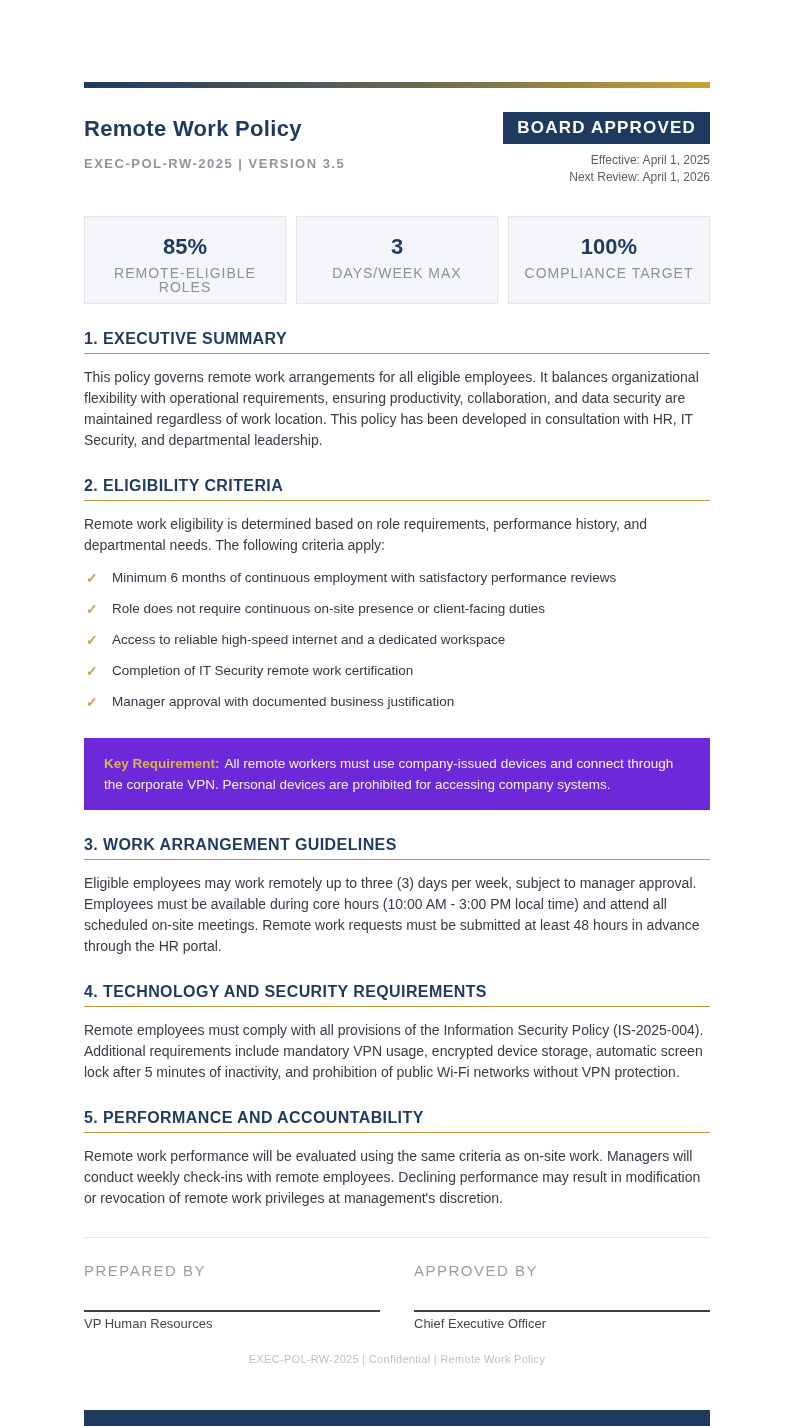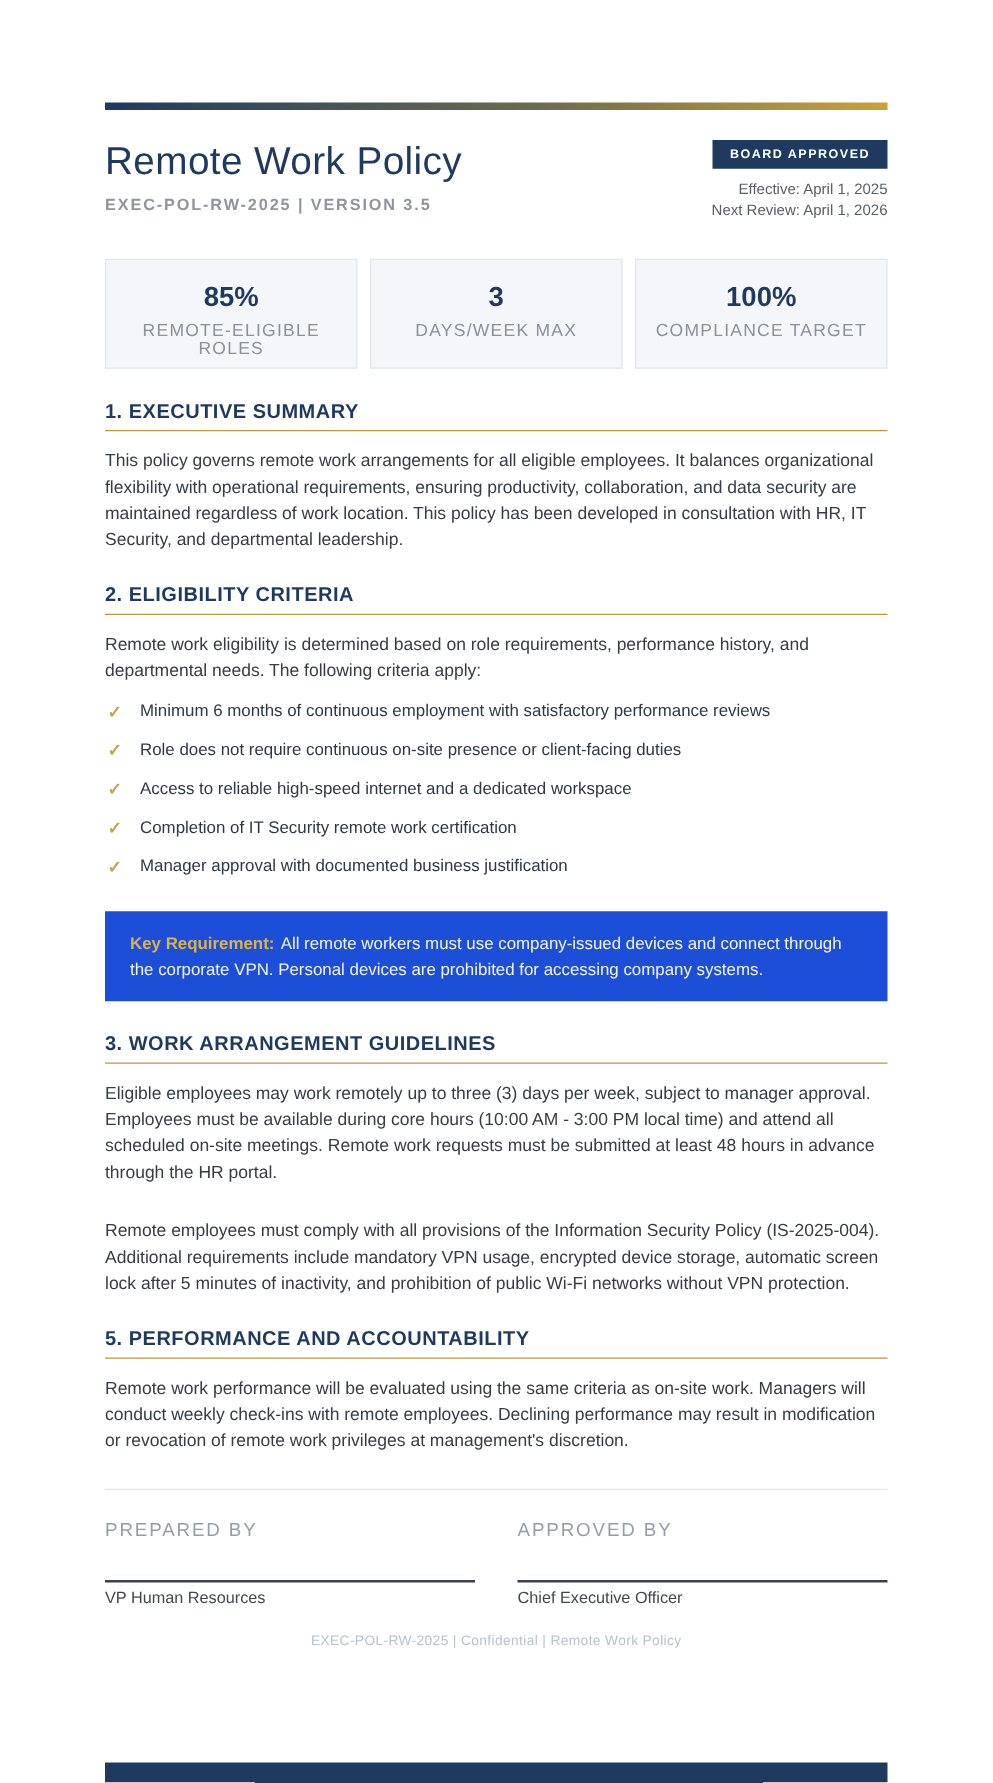--- a/index.html
+++ b/index.html
@@ -5,44 +5,44 @@
   * { margin:0; padding:0; box-sizing:border-box; }
   html,body { background:#ffffff; }
   body { width:794px; height:1426px; font-family:"Liberation Sans", sans-serif; position:relative; overflow:hidden; }
   .page { position:relative; width:794px; height:1426px; padding:82px 84px 0 84px; }
 
   .accent-bar-top { height:6px; width:100%;
     background:linear-gradient(90deg,#1e3a5f 0%, #6b6b50 55%, #c9a236 100%); }
   .accent-bar-bottom { position:absolute; left:84px; right:84px; bottom:0; height:16px; background:#1e3a5f; }
 
   .header { margin-top:24px; display:flex; justify-content:space-between; align-items:flex-start; }
-  .page-title { color:#1e3a5f; font-size:31px; font-weight:normal; letter-spacing:0.3px; line-height:34px; }
+  .page-title { color:#1e3a5f; font-size:22px; font-weight:bold; letter-spacing:0.3px; line-height:34px; }
   .doc-meta { margin-top:10px; color:#8f959d; font-size:13px; letter-spacing:1.5px; font-weight:bold; }
   .header-right { text-align:right; }
-  .badge { display:inline-block; background:#1e3a5f; color:#ffffff; font-size:10px; font-weight:bold;
+  .badge { display:inline-block; background:#1e3a5f; color:#ffffff; font-size:17px; font-weight:bold;
     letter-spacing:1.2px; padding:6px 14px; }
   .date-line { color:#575d66; font-size:12px; line-height:17px; }
   .date-line.first { margin-top:8px; }
 
   .stats-row { margin-top:30px; display:flex; gap:10px; }
   .stat-card { flex:1; background:#f4f6f9; border:1px solid #e1e6ec; height:88px; text-align:center; padding-top:17px; }
   .stat-value { color:#1e3a5f; font-size:22px; font-weight:bold; }
   .stat-label { margin-top:6px; color:#8b919a; font-size:14px; letter-spacing:1px; line-height:14px; padding:0 14px; }
 
   .section { margin-top:26px; }
   .sec-heading { color:#1e3a5f; font-size:16px; font-weight:bold; letter-spacing:0.4px; line-height:17px;
     padding-bottom:6px; border-bottom:1px solid #c0983c; }
   .sec-body { margin-top:13px; color:#363b45; font-size:14px; line-height:21px; }
 
   .checklist { list-style:none; margin-top:12px; }
   .checklist li { display:flex; align-items:flex-start; margin-bottom:11px; line-height:20px; }
   .check-glyph { color:#c6a34c; font-size:14px; font-weight:bold; width:28px; flex:0 0 28px; padding-left:2px; }
   .check-text { color:#2f3744; font-size:13.5px; }
 
-  .callout { margin-top:26px; background:#1d4ed8; color:#f2f4f7; font-size:13.5px; line-height:21px; padding:15px 20px; }
+  .callout { margin-top:26px; background:#6d28d9; color:#f2f4f7; font-size:13.5px; line-height:21px; padding:15px 20px; }
   .callout-label { color:#d9b24a; font-weight:bold; margin-right:5px; }
 
   .footer-divider { margin-top:28px; border-top:1px solid #e4e7eb; }
   .sig-row { margin-top:26px; display:flex; justify-content:space-between; }
   .sig-col { width:296px; }
   .sig-label { color:#979da6; font-size:15px; letter-spacing:1.5px; line-height:14px; }
   .sig-line { margin-top:32px; border-top:2px solid #3a414b; }
   .sig-name { margin-top:4px; color:#40474f; font-size:13px; line-height:16px; }
   .footer-text { margin-top:21px; text-align:center; color:#b9c1cb; font-size:11px; letter-spacing:0.3px; }
 </style>
@@ -115,20 +115,21 @@
   <div class="callout">
     <span class="callout-label">Key Requirement:</span><span class="callout-text">All remote workers must use company-issued devices and connect through the corporate VPN. Personal devices are prohibited for accessing company systems.</span>
   </div>
 
   <div class="section">
     <h2 class="sec-heading">3. WORK ARRANGEMENT GUIDELINES</h2>
     <p class="sec-body">Eligible employees may work remotely up to three (3) days per week, subject to manager approval. Employees must be available during core hours (10:00 AM - 3:00 PM local time) and attend all scheduled on-site meetings. Remote work requests must be submitted at least 48 hours in advance through the HR portal.</p>
   </div>
 
   <div class="section">
+    <h2 class="sec-heading">4. TECHNOLOGY AND SECURITY REQUIREMENTS</h2>
     <p class="sec-body">Remote employees must comply with all provisions of the Information Security Policy (IS-2025-004). Additional requirements include mandatory VPN usage, encrypted device storage, automatic screen lock after 5 minutes of inactivity, and prohibition of public Wi-Fi networks without VPN protection.</p>
   </div>
 
   <div class="section">
     <h2 class="sec-heading">5. PERFORMANCE AND ACCOUNTABILITY</h2>
     <p class="sec-body">Remote work performance will be evaluated using the same criteria as on-site work. Managers will conduct weekly check-ins with remote employees. Declining performance may result in modification or revocation of remote work privileges at management's discretion.</p>
   </div>
 
   <div class="footer-divider"></div>
 

